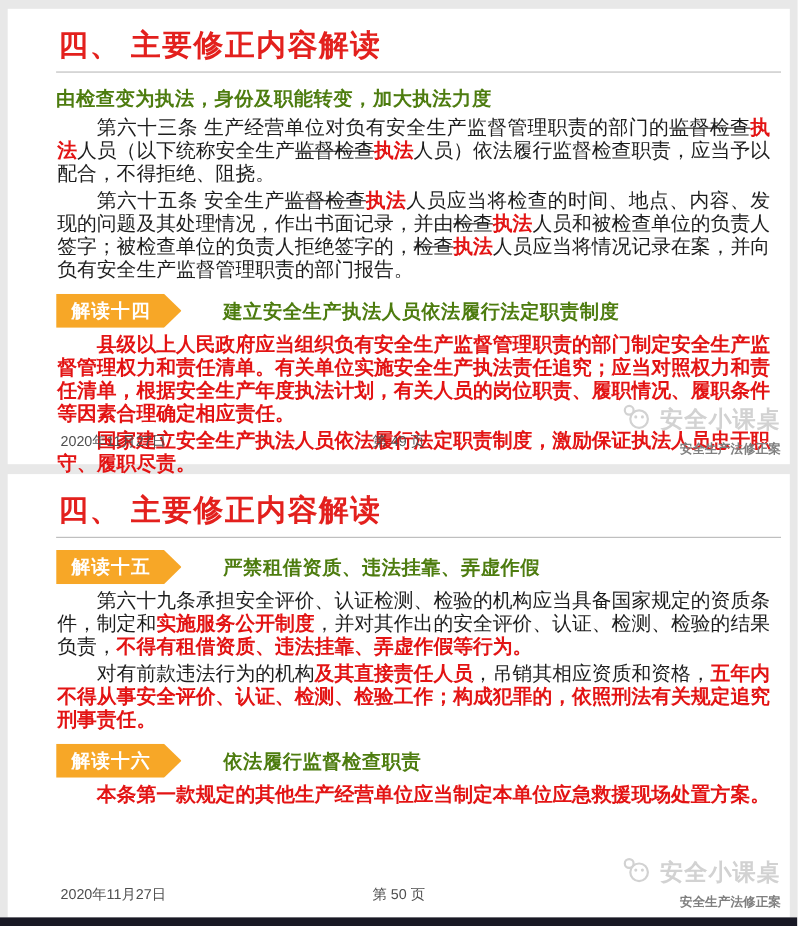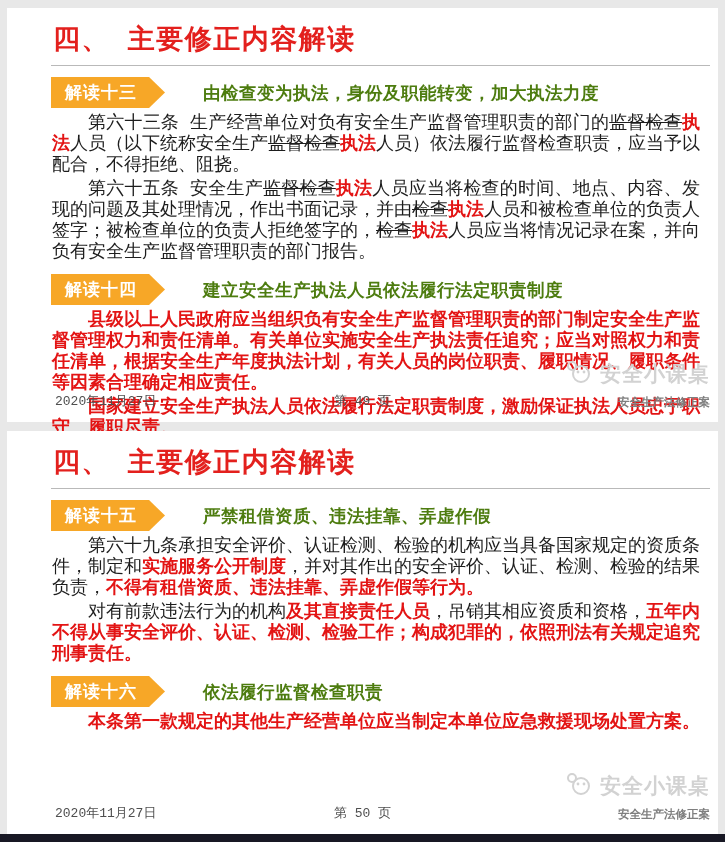--- a/index.html
+++ b/index.html
@@ -1,19 +1,19 @@
 <!DOCTYPE html>
 <html><head>
 <meta charset="utf-8">
 <style>
   html,body { margin:0; padding:0; }
   .page {
     position:relative; width:725px; height:842px;
     background:#e8e8e8; overflow:hidden;
-    font-family:Liberation Mono, monospace;
+    font-family:Liberation Sans, sans-serif;
   }
   .slide {
     position:absolute; left:7px; width:711px; background:#ffffff;
     box-sizing:border-box;
   }
   .slide-1 { top:8px;  height:414px; }
   .slide-2 { top:431px; height:403px; }
 
   .slide-title {
     color:#e3201d; font-weight:bold; font-size:27px; letter-spacing:1.5px;
@@ -41,40 +41,39 @@
   .seg-red    { color:#e31414; font-weight:bold; }
   .seg-strike { text-decoration:line-through; }
 
   .footer {
     position:absolute; left:0; right:0; bottom:14px; height:16px;
     font-size:13px; color:#4f4f4f;
   }
   .footer-date { position:absolute; left:48px; }
   .footer-page { position:absolute; left:50%; transform:translateX(-50%); }
 
-  .watermark { position:absolute; right:8px; bottom:12px; text-align:right; line-height:1.1; }
+  .watermark { position:absolute; right:8px; bottom:6px; text-align:right; line-height:1.1; }
   .wm-brand {
     display:flex; align-items:center; justify-content:flex-end; gap:5px;
     color:#d2d2d2; font-weight:bold; font-size:21px; letter-spacing:1px;
   }
   .wm-sub { color:#7f7f7f; font-weight:bold; font-size:11.5px; margin-top:7px; }
 
   .bottom-bar { position:absolute; left:0; bottom:0; width:100%; height:8px; background:#181824; }
 </style>
 </head>
 <body>
 
 <div class="page">
 
   <div class="slide slide-1">
     <div class="slide-title">四、 主要修正内容解读</div>
     <hr class="title-rule">
 
     <div class="section-head">
-      <span class="badge">解读十三</span>
       <span class="section-heading">由检查变为执法，身份及职能转变，加大执法力度</span>
     </div>
     <p class="para"><span>第六十三条  生产经营单位对负有安全生产监督管理职责的部门的</span><span class="seg-strike">监督检查</span><span class="seg-red">执法</span><span>人员（以下统称安全生产</span><span class="seg-strike">监督检查</span><span class="seg-red">执法</span><span>人员）依法履行监督检查职责，应当予以配合，不得拒绝、阻挠。</span></p>
     <p class="para"><span>第六十五条  安全生产</span><span class="seg-strike">监督检查</span><span class="seg-red">执法</span><span>人员应当将检查的时间、地点、内容、发现的问题及其处理情况，作出书面记录，并由</span><span class="seg-strike">检查</span><span class="seg-red">执法</span><span>人员和被检查单位的负责人签字；被检查单位的负责人拒绝签字的，</span><span class="seg-strike">检查</span><span class="seg-red">执法</span><span>人员应当将情况记录在案，并向负有安全生产监督管理职责的部门报告。</span></p>
 
     <div class="section-head">
       <span class="badge">解读十四</span>
       <span class="section-heading">建立安全生产执法人员依法履行法定职责制度</span>
     </div>
     <p class="para"><span class="seg-red">县级以上人民政府应当组织负有安全生产监督管理职责的部门制定安全生产监督管理权力和责任清单。有关单位实施安全生产执法责任追究；应当对照权力和责任清单，根据安全生产年度执法计划，有关人员的岗位职责、履职情况、履职条件等因素合理确定相应责任。</span></p>

